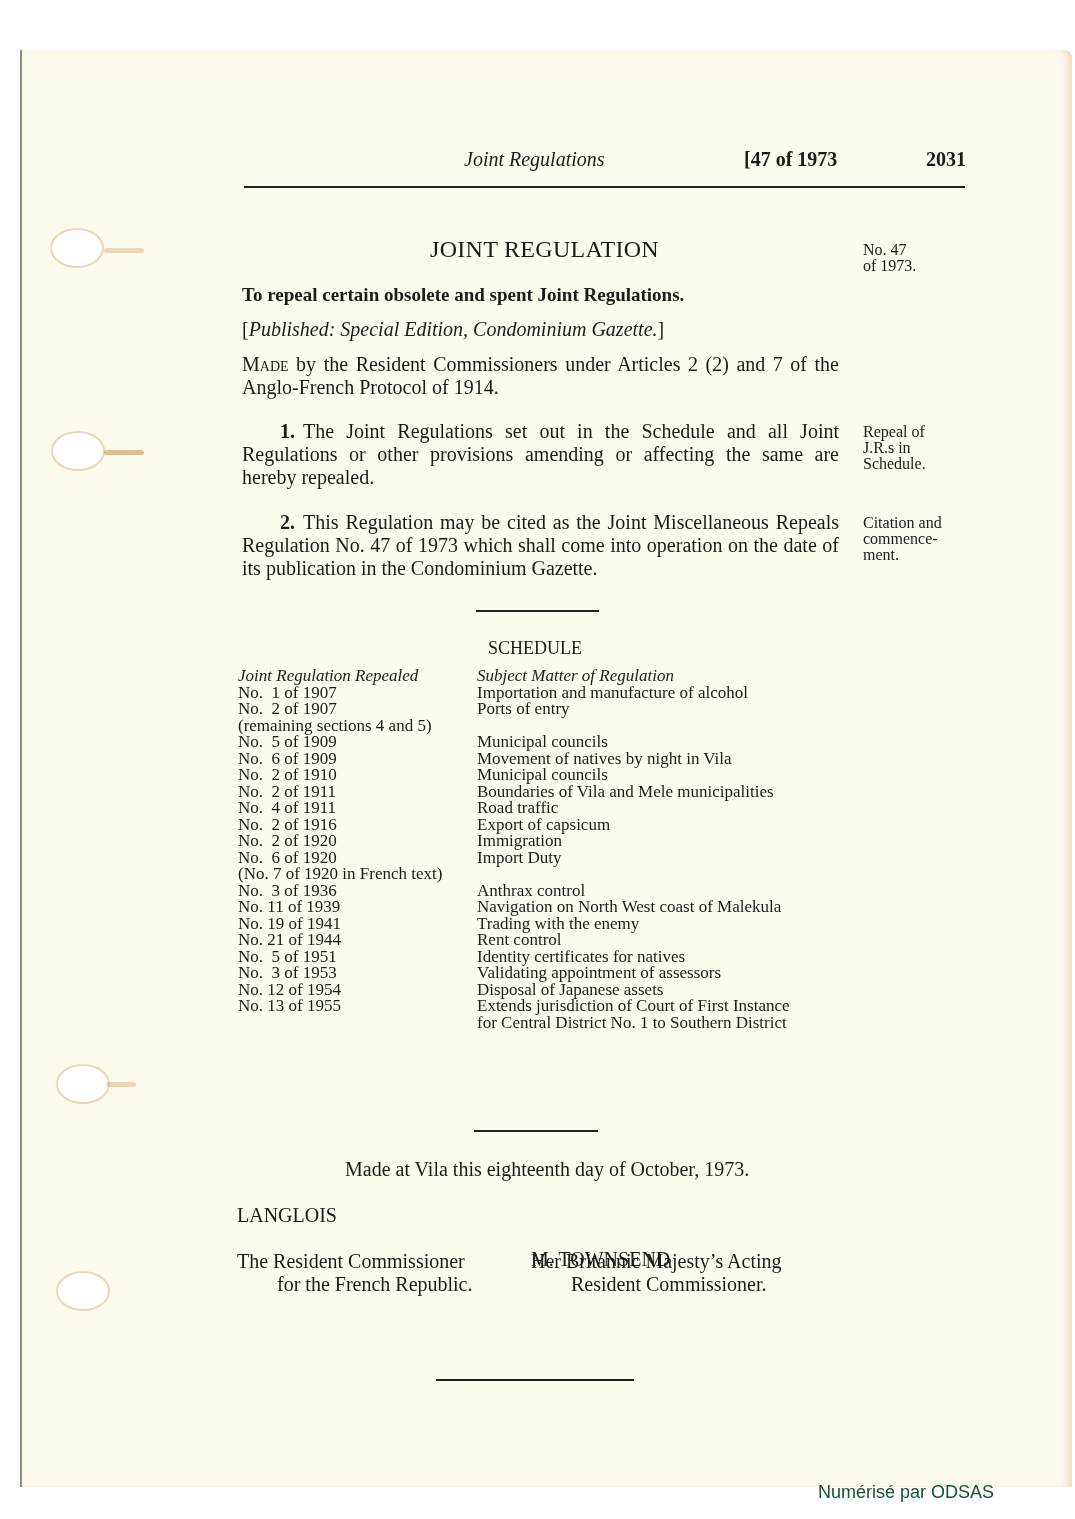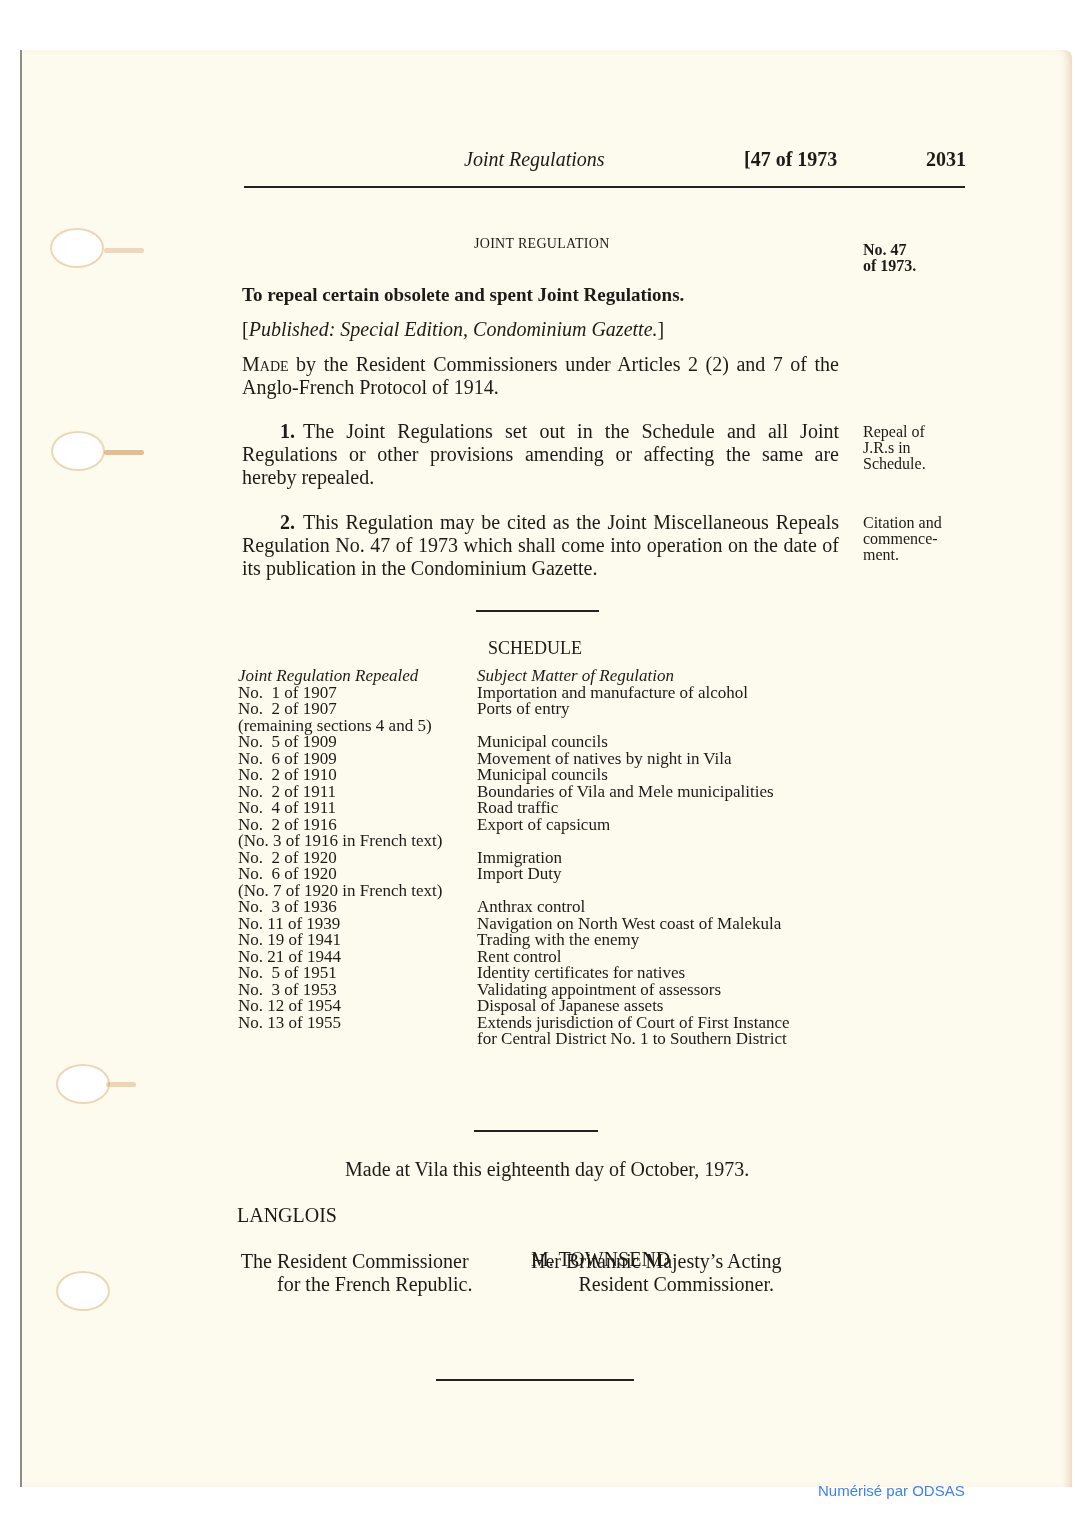--- a/index.html
+++ b/index.html
@@ -19,23 +19,23 @@
     background: #ffffff; box-shadow: 0 0 0 2px rgba(220,170,110,0.45);
   }
   .stain { position: absolute; height: 5px; background: rgba(205,140,70,0.55); border-radius: 3px; }
 
   .abs { position: absolute; white-space: nowrap; }
   .running-title { left: 464px; top: 148px; font-size: 20px; font-style: italic; }
   .running-ref { left: 744px; top: 148px; font-size: 20px; font-weight: bold; }
   .page-no { left: 926px; top: 148px; font-size: 20px; font-weight: bold; }
   .header-rule { position: absolute; left: 244px; top: 186px; width: 721px; height: 2px; background: #222; }
 
-  .reg-title { left: 430px; top: 236px; font-size: 14px; letter-spacing: 0.3px; margin-left: 44px; }
+  .reg-title { left: 430px; top: 236px; font-size: 24px; letter-spacing: 0.3px; }
   .margin-note { position: absolute; left: 863px; font-size: 16px; line-height: 16px; white-space: normal; width: 110px; }
-  .reg-number { top: 242px; font-weight: bold; }
+  .reg-number { top: 242px; }
   .long-title { left: 242px; top: 284px; font-size: 19px; font-weight: bold; }
   .published { left: 242px; top: 318px; font-size: 20px; }
   .published i { font-style: italic; }
 
   .para { position: absolute; left: 242px; width: 597px; font-size: 20px; line-height: 23px; text-align: justify; }
   .para .sc { font-variant: small-caps; }
   .enact { top: 353px; }
   .sec1 { top: 420px; }
   .sec2 { top: 511px; }
   .sec-num { font-weight: bold; padding-left: 38px; margin-right: 8px; }
@@ -48,29 +48,29 @@
   .rule-c { left: 436px; top: 1379px; width: 198px; }
 
   .schedule-title { left: 488px; top: 638px; font-size: 18px; }
   .schedule { position: absolute; left: 238px; top: 668px; font-size: 17px; line-height: 16.5px; }
   .sched-row { display: flex; }
   .sched-row .c1 { width: 239px; white-space: pre; }
   .sched-row .c2 { white-space: nowrap; }
   .sched-head .c1, .sched-head .c2 { font-style: italic; }
 
   .made-at { left: 345px; top: 1158px; font-size: 20px; }
-  .sig { position: absolute; font-size: 20px; line-height: 23px; white-space: nowrap; text-align: center; }
+  .sig { position: absolute; font-size: 20px; line-height: 23px; white-space: nowrap; }
   .sig-fr-name { left: 237px; top: 1204px; }
   .sig-uk-name { left: 531px; top: 1248px; }
   .sig-fr-title { left: 237px; top: 1250px; }
   .sig-uk-title { left: 531px; top: 1250px; }
   .indent1 { padding-left: 40px; }
   .indent2 { padding-left: 40px; }
 
-  .digitized { position: absolute; left: 818px; top: 1482px; font-family: "Liberation Sans", "DejaVu Sans", sans-serif; font-size: 15px; color: #3b82f6; }
+  .digitized { position: absolute; left: 818px; top: 1482px; font-family: "Liberation Sans", "DejaVu Sans", sans-serif; font-size: 18px; color: #14532d; }
 </style>
 </head>
 <body>
 
 <div class="page">
   <div class="hole" style="left:30px; top:180px;"></div>
   <div class="stain" style="left:82px; top:198px; width:40px; background:rgba(205,140,70,0.3);"></div>
   <div class="hole" style="left:31px; top:383px;"></div>
   <div class="stain" style="left:82px; top:400px; width:40px;"></div>
   <div class="hole" style="left:36px; top:1016px;"></div>
@@ -147,24 +147,20 @@
       </div>
       <div class="sched-row">
         <div class="c1">No.  4 of 1911</div>
         <div class="c2">Road traffic</div>
       </div>
       <div class="sched-row">
         <div class="c1">No.  2 of 1916</div>
         <div class="c2">Export of capsicum</div>
       </div>
       <div class="sched-row">
-        <div class="c1">(No. 3 of 1916 in French text)</div>
-        <div class="c2"></div>
-      </div>
-      <div class="sched-row">
         <div class="c1">No.  2 of 1920</div>
         <div class="c2">Immigration</div>
       </div>
       <div class="sched-row">
         <div class="c1">No.  6 of 1920</div>
         <div class="c2">Import Duty</div>
       </div>
       <div class="sched-row">
         <div class="c1">(No. 7 of 1920 in French text)</div>
         <div class="c2"></div>

